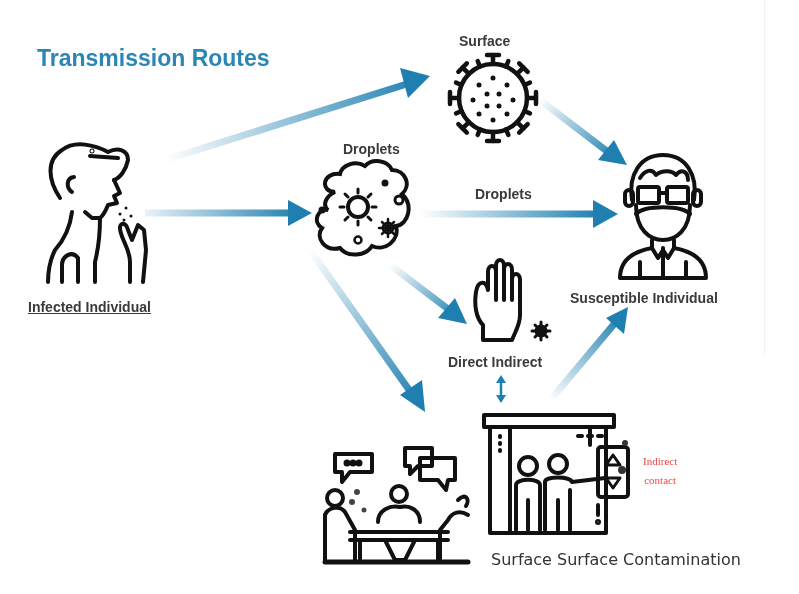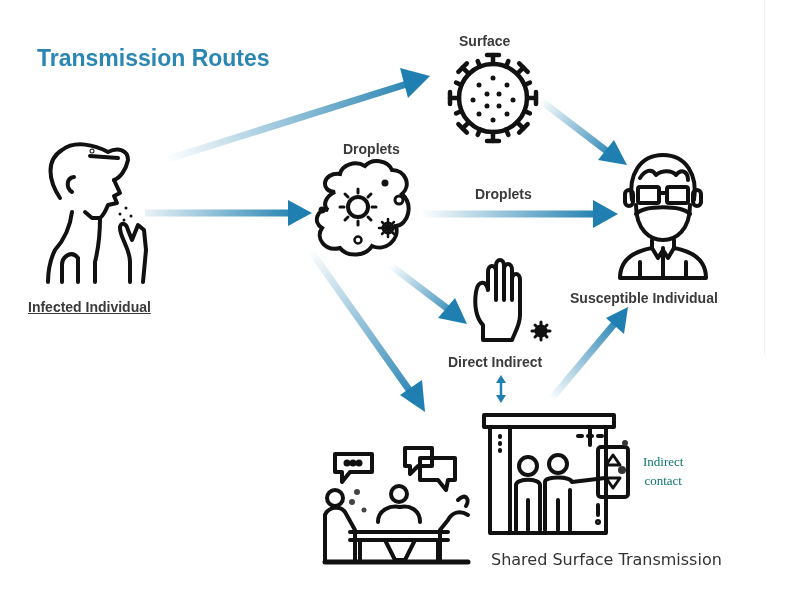--- a/index.html
+++ b/index.html
@@ -1,20 +1,20 @@
 <!DOCTYPE html>
 <html><head>
 <meta charset="utf-8">
 <style>
   html, body { margin: 0; padding: 0; background: #ffffff; }
   body { width: 799px; height: 594px; position: relative; overflow: hidden; font-family: "Liberation Sans", sans-serif; }
   #canvas { position: absolute; left: 0; top: 0; width: 799px; height: 594px; }
   .lbl { position: absolute; font-family: "Liberation Sans", sans-serif; font-weight: bold; color: #3a3a3a; white-space: nowrap; }
   .title { position: absolute; left: 37px; top: 32px; font-size: 23px; font-weight: bold; color: #2a86b5; font-family: Liberation Sans, sans-serif; margin-top: 13px; }
-  .serif { font-family: "Liberation Serif", serif; font-weight: normal; color: #0f766e; font-size: 13px; line-height: 19px; text-align: center; }
+  .serif { font-family: "Liberation Serif", serif; font-weight: normal; color: #ef4444; font-size: 11px; line-height: 19px; text-align: center; }
   .panel-edge { position: absolute; left: 764px; top: 0; width: 1px; height: 355px; background: #f1f1f1; }
 </style>
 </head>
 <body>
 
 <svg id="canvas" viewBox="0 0 799 594" xmlns="http://www.w3.org/2000/svg">
   <defs>
     <linearGradient id="g-air-in" x1="165" y1="160" x2="425" y2="80" gradientUnits="userSpaceOnUse">
       <stop offset="0" stop-color="#1f7fb0" stop-opacity="0"></stop>
       <stop offset="1" stop-color="#1f7fb0" stop-opacity="1"></stop>
@@ -265,17 +265,17 @@
 <div class="panel-edge"></div>
 
 <div class="title">Transmission Routes</div>
 
 <div class="lbl" style="left:459px; top:33px; font-size:14px;">Surface</div>
 <div class="lbl" style="left:343px; top:141px; font-size:14px;">Droplets</div>
 <div class="lbl" style="left:475px; top:186px; font-size:14px;">Droplets</div>
 <div class="lbl" style="left:28px; top:299px; font-size:14px;text-decoration:underline;">Infected Individual</div>
 <div class="lbl" style="left:570px; top:290px; font-size:14px;">Susceptible Individual</div>
 <div class="lbl" style="left:448px; top:354px; font-size:14px;">Direct Indirect</div>
-<div class="lbl" style="left:491px; top:550px; font-size:16px; font-weight:normal; color:#333; font-family:'DejaVu Sans', sans-serif;">Shared Surface Transmission</div>
+<div class="lbl" style="left:491px; top:550px; font-size:16px; font-weight:normal; color:#333; font-family:'DejaVu Sans', sans-serif;">Surface Surface Contamination</div>
 <div class="lbl serif" style="left:643px; top:452px;">
   <div>Indirect</div>
   <div>contact</div>
 </div>
 
 </body></html>

